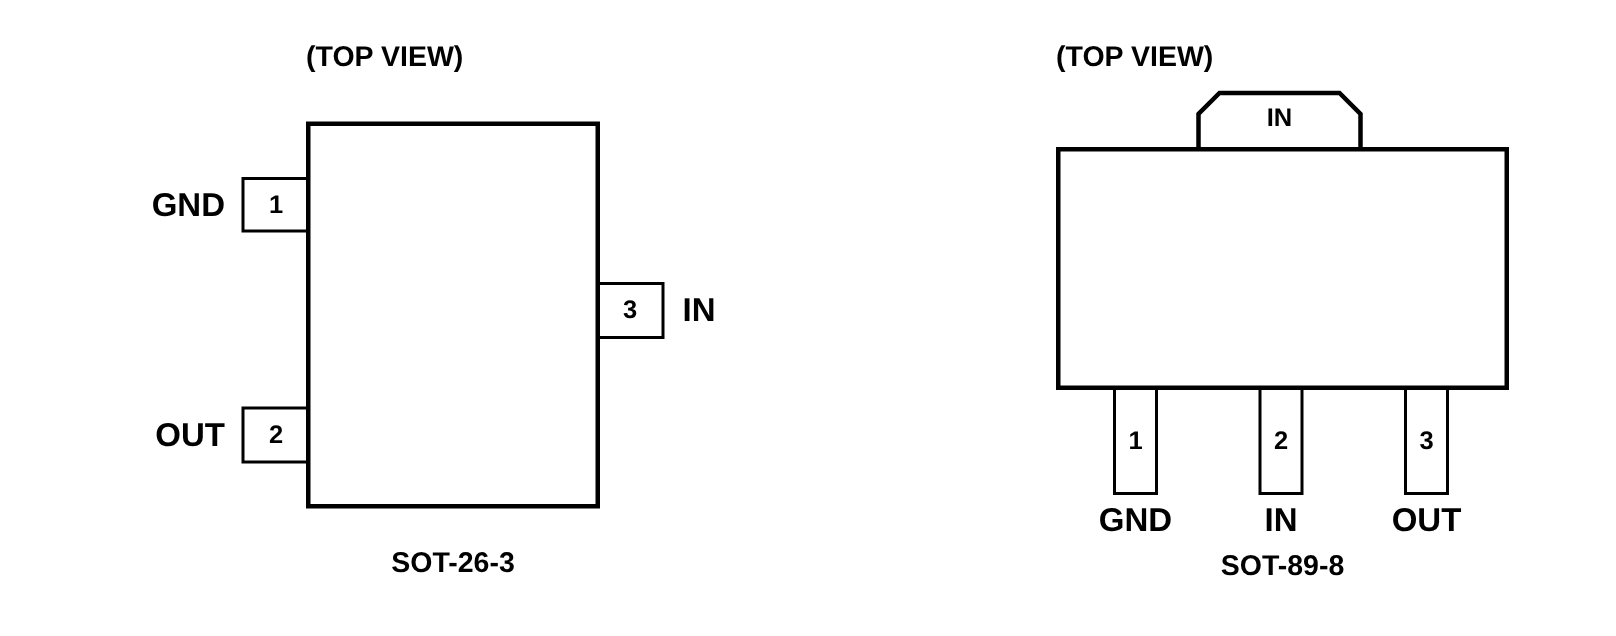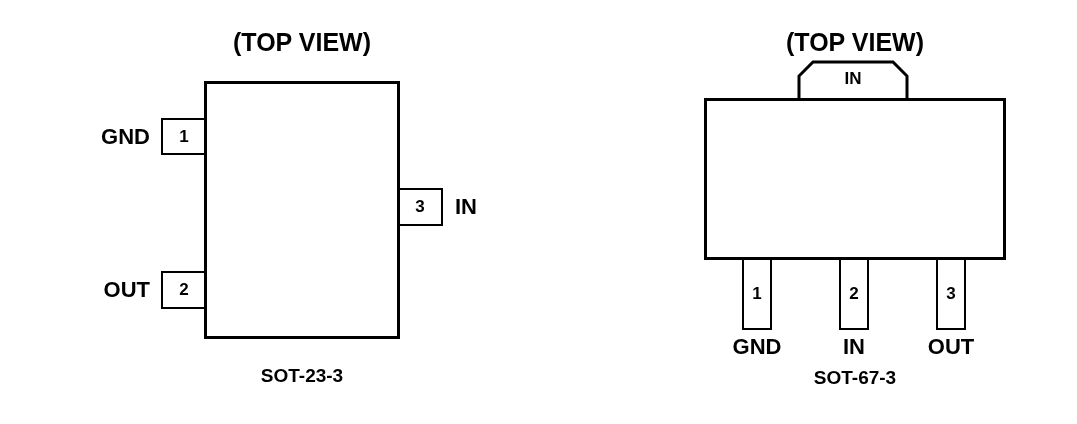--- a/index.html
+++ b/index.html
@@ -15,22 +15,21 @@
     background: #ffffff;
     overflow: hidden;
   }
   .txt {
     position: absolute;
     color: #000;
     font-weight: bold;
     white-space: nowrap;
   }
   .title {
-    font-size: 25px;
-    text-align: center;
+    font-size: 19px;
   }
   .caption {
     font-size: 19px;
     text-align: center;
   }
   .pkg-body {
     position: absolute;
     border: 3px solid #000;
     background: #ffffff;
     box-sizing: border-box;
@@ -88,21 +87,21 @@
     <div class="pin-box" style="left:161px; top:271px; width:46px; height:38px;">
       <span>2</span>
     </div>
     <div class="txt pin-label right-align" style="left:90px; top:271px; width:60px; height:38px;">OUT</div>
 
     <div class="pin-box" style="left:397px; top:188px; width:46px; height:38px;">
       <span>3</span>
     </div>
     <div class="txt pin-label" style="left:455px; top:188px; width:60px; height:38px;">IN</div>
 
-    <div class="txt caption" style="left:204px; top:365px; width:196px;">SOT-23-3</div>
+    <div class="txt caption" style="left:204px; top:365px; width:196px;">SOT-26-3</div>
   </div>
 
   <div>
 
     <div class="txt title" style="left:704px; top:28px; width:302px;">(TOP VIEW)</div>
 
     <svg class="tab-svg" style="left:797px; top:60px;" width="112" height="42">
       <polygon points="2,42 2,16 16,2 96,2 110,16 110,42" fill="#ffffff" stroke="#000000" stroke-width="3"></polygon>
     </svg>
     <div class="tab-label" style="left:797px; top:69px; width:112px;">IN</div>
@@ -117,16 +116,16 @@
     <div class="pin-box" style="left:839px; top:258px; width:30px; height:72px;">
       <span>2</span>
     </div>
     <div class="txt pin-label center-align" style="left:817px; top:334px; width:74px;">IN</div>
 
     <div class="pin-box" style="left:936px; top:258px; width:30px; height:72px;">
       <span>3</span>
     </div>
     <div class="txt pin-label center-align" style="left:914px; top:334px; width:74px;">OUT</div>
 
-    <div class="txt caption" style="left:704px; top:367px; width:302px;">SOT-67-3</div>
+    <div class="txt caption" style="left:704px; top:367px; width:302px;">SOT-89-8</div>
   </div>
 
 </div>
 
 </body></html>

